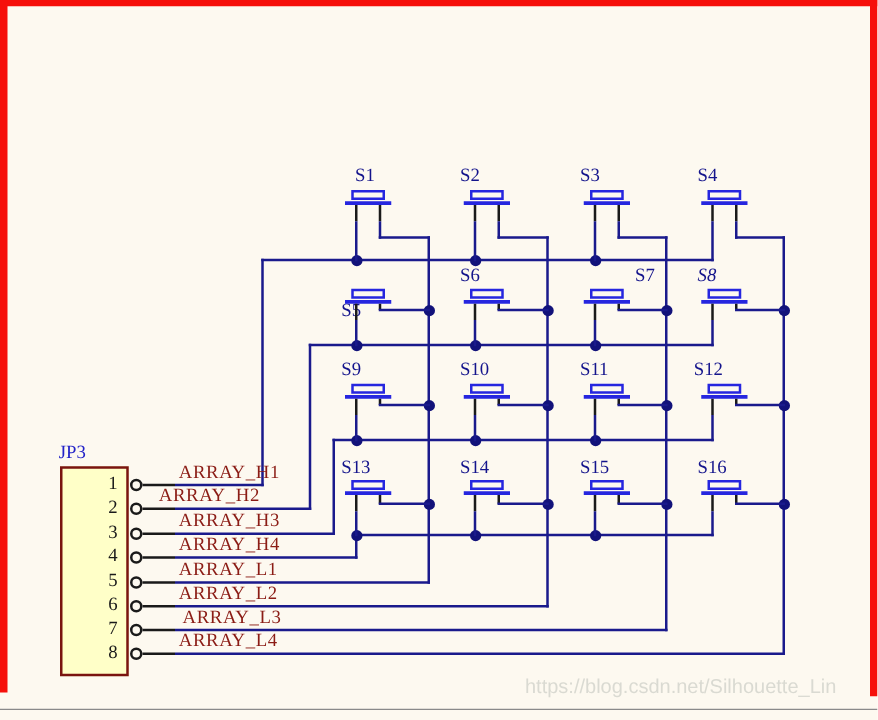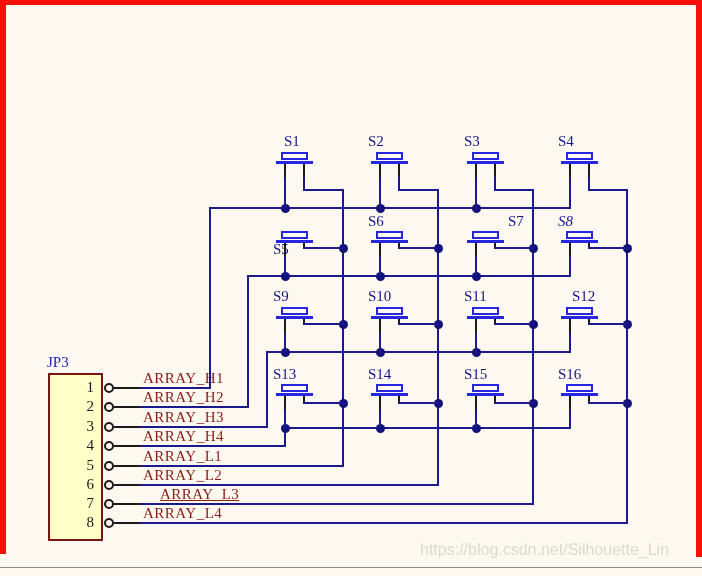--- a/index.html
+++ b/index.html
@@ -190,21 +190,21 @@
       <div class="abs " style="left: 0px; top: 0px; overflow: visible;">
         <div class="abs btn-label" style="left: 464px; top: 289px;">S11</div>
         <div class="abs cap" style="left: 472px; top: 307px;"></div>
         <div class="abs symline" style="left: 467px; top: 316px; width: 37px; height: 3px;"></div>
         <div class="abs blkline" style="left: 475px; top: 319px; width: 2px; height: 13px;"></div>
         <div class="abs blkline" style="left: 494px; top: 319px; width: 2px; height: 5px;"></div>
         <div class="abs wire" style="left: 475px; top: 332px; width: 2px; height: 21px;"></div>
         <div class="abs wire" style="left: 494px; top: 323px; width: 40px; height: 2px;"></div>
       </div>
       <div class="abs " style="left: 0px; top: 0px; overflow: visible;">
-        <div class="abs btn-label" style="left: 572px; top: 289px;">S12</div>
+        <div class="abs btn-label" style="left: 555px; top: 289px;">S12</div>
         <div class="abs cap" style="left: 566px; top: 307px;"></div>
         <div class="abs symline" style="left: 561px; top: 316px; width: 37px; height: 3px;"></div>
         <div class="abs blkline" style="left: 569px; top: 319px; width: 2px; height: 13px;"></div>
         <div class="abs blkline" style="left: 588px; top: 319px; width: 2px; height: 5px;"></div>
         <div class="abs wire" style="left: 569px; top: 332px; width: 2px; height: 21px;"></div>
         <div class="abs wire" style="left: 588px; top: 323px; width: 40px; height: 2px;"></div>
       </div>
       <div class="abs " style="left: 0px; top: 0px; overflow: visible;">
         <div class="abs btn-label" style="left: 273px; top: 367px;">S13</div>
         <div class="abs cap" style="left: 281px; top: 384px;"></div>
@@ -246,41 +246,41 @@
   <div id="connector" class="abs" style="left:0;top:0;width:0;height:0;overflow:visible;">
     <div class="abs jp3-label">JP3</div>
     <div class="abs jp3-body"></div>
   <div class="abs pin-number" style="left: 56px; top: 379px;">1</div>
       <div class="abs pin-circle" style="left: 104px; top: 383px;"></div>
       <div class="abs blkline" style="left: 114px; top: 387px; width: 26px; height: 2px;"></div>
       <div class="abs net-label" style="left: 143px; top: 371px;">ARRAY_H1</div>
       <div class="abs pin-number" style="left: 56px; top: 398px;">2</div>
       <div class="abs pin-circle" style="left: 104px; top: 402px;"></div>
       <div class="abs blkline" style="left: 114px; top: 406px; width: 26px; height: 2px;"></div>
-      <div class="abs net-label" style="left: 143px; top: 390px;">ARRAY_H2</div>
+      <div class="abs net-label" style="left: 127px; top: 390px;">ARRAY_H2</div>
       <div class="abs pin-number" style="left: 56px; top: 418px;">3</div>
       <div class="abs pin-circle" style="left: 104px; top: 422px;"></div>
       <div class="abs blkline" style="left: 114px; top: 426px; width: 26px; height: 2px;"></div>
       <div class="abs net-label" style="left: 143px; top: 410px;">ARRAY_H3</div>
       <div class="abs pin-number" style="left: 56px; top: 437px;">4</div>
       <div class="abs pin-circle" style="left: 104px; top: 441px;"></div>
       <div class="abs blkline" style="left: 114px; top: 445px; width: 26px; height: 2px;"></div>
       <div class="abs net-label" style="left: 143px; top: 429px;">ARRAY_H4</div>
       <div class="abs pin-number" style="left: 56px; top: 457px;">5</div>
       <div class="abs pin-circle" style="left: 104px; top: 461px;"></div>
       <div class="abs blkline" style="left: 114px; top: 465px; width: 26px; height: 2px;"></div>
       <div class="abs net-label" style="left: 143px; top: 449px;">ARRAY_L1</div>
       <div class="abs pin-number" style="left: 56px; top: 476px;">6</div>
       <div class="abs pin-circle" style="left: 104px; top: 480px;"></div>
       <div class="abs blkline" style="left: 114px; top: 484px; width: 26px; height: 2px;"></div>
       <div class="abs net-label" style="left: 143px; top: 468px;">ARRAY_L2</div>
       <div class="abs pin-number" style="left: 56px; top: 495px;">7</div>
       <div class="abs pin-circle" style="left: 104px; top: 499px;"></div>
       <div class="abs blkline" style="left: 114px; top: 503px; width: 26px; height: 2px;"></div>
-      <div class="abs net-label" style="left: 160px; top: 487px; text-decoration: underline;">ARRAY_L3</div>
+      <div class="abs net-label" style="left: 146px; top: 487px;">ARRAY_L3</div>
       <div class="abs pin-number" style="left: 56px; top: 514px;">8</div>
       <div class="abs pin-circle" style="left: 104px; top: 518px;"></div>
       <div class="abs blkline" style="left: 114px; top: 522px; width: 26px; height: 2px;"></div>
       <div class="abs net-label" style="left: 143px; top: 506px;">ARRAY_L4</div>
     </div>
 
   <div class="abs watermark">https://blog.csdn.net/Silhouette_Lin</div>
 </div>
 
 </body></html>

